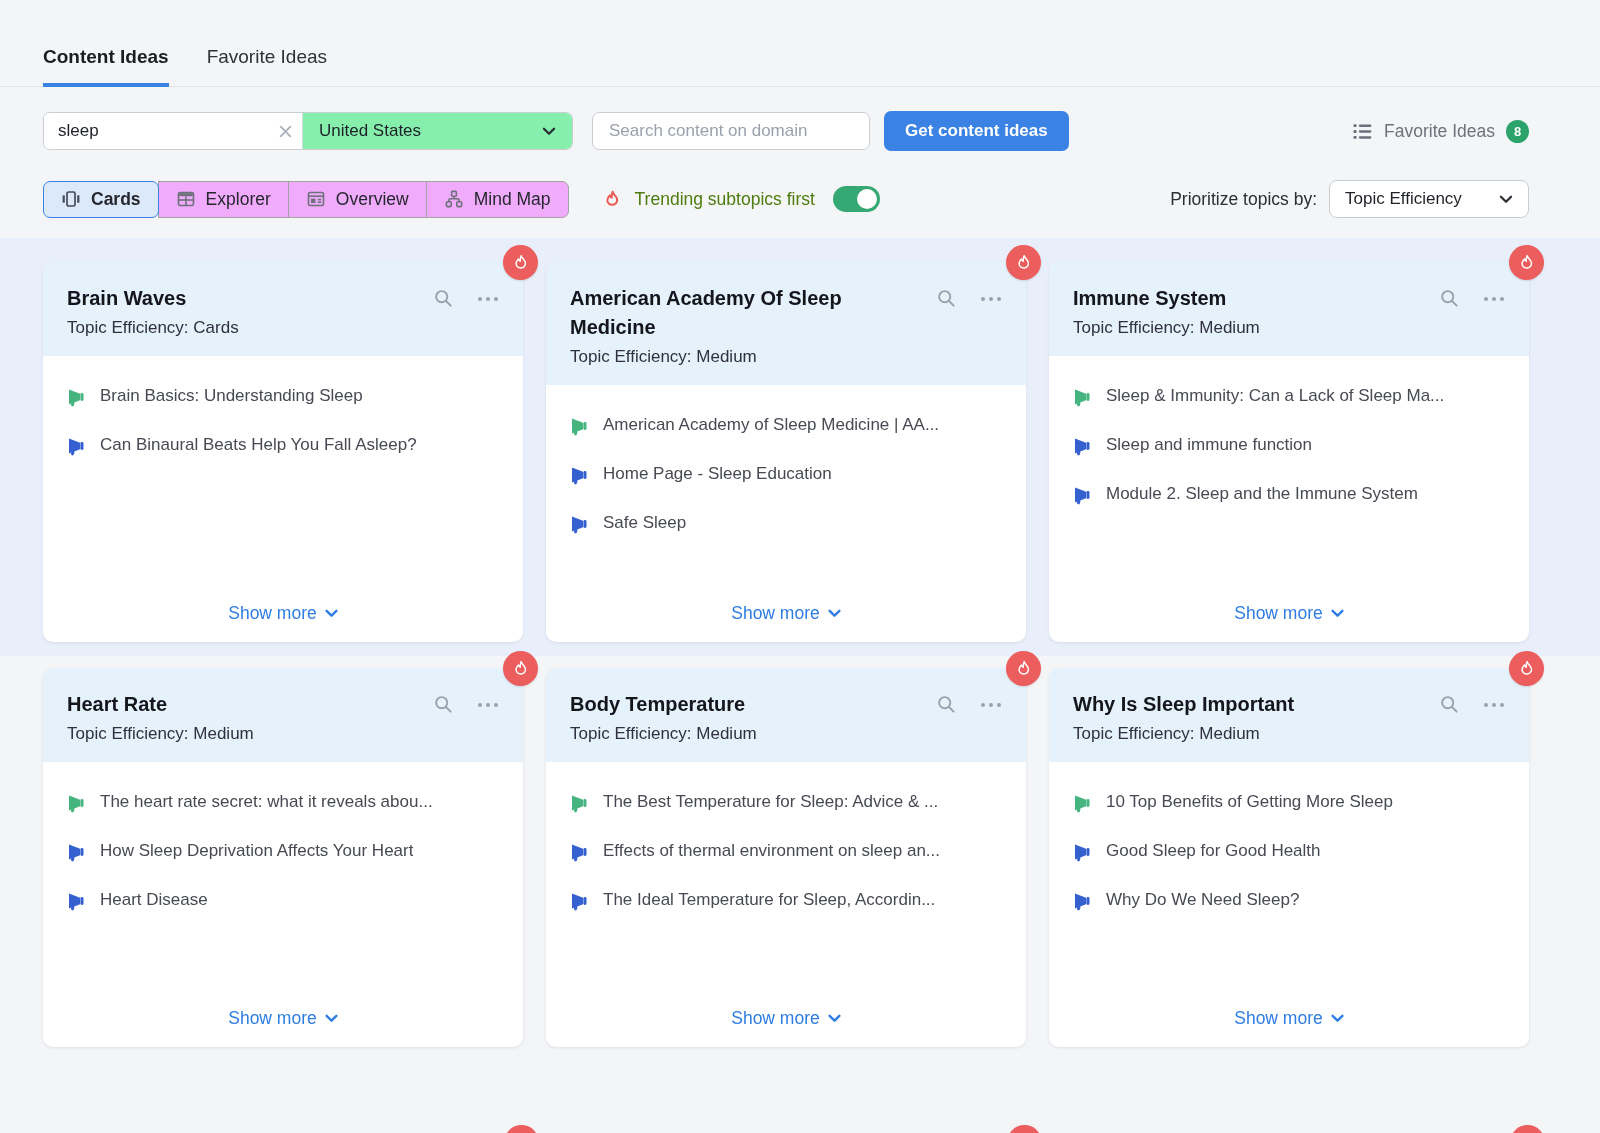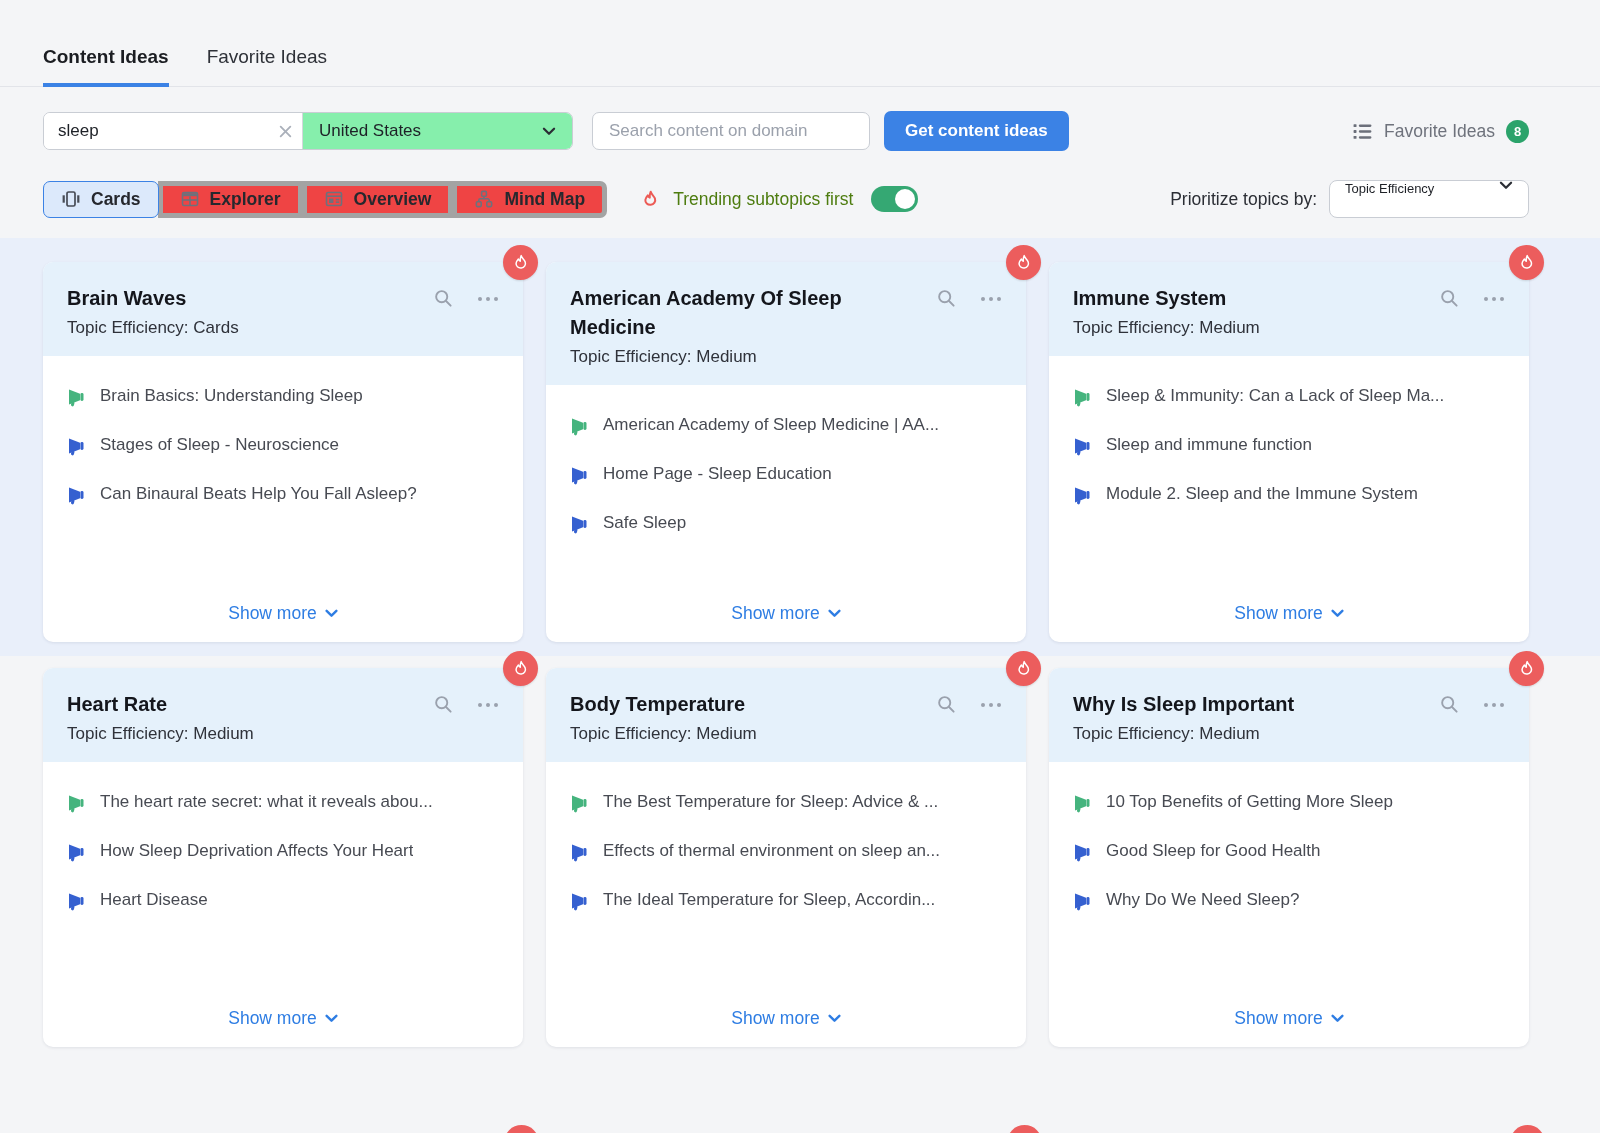--- a/index.html
+++ b/index.html
@@ -29,31 +29,31 @@
   .country-select { display:flex; align-items:center; justify-content:space-between; width:270px; padding:0 16px; border-left:1px solid #d4d7dd; font-size:17px; cursor:pointer; background:#86efac; }
   .domain-input { margin-left:19px; width:278px; height:38px; border:1px solid #c9cdd4; border-radius:7px; padding:0 16px; font-size:17px; color:#1e2127; outline:none; background:#fff; font-family:inherit; }
   .domain-input::placeholder { color:#9ba1ac; }
   .go-btn { margin-left:14px; height:40px; padding:0 21px; border:none; border-radius:7px; background:#3b82e5; color:#fff; font-size:17px; font-weight:600; cursor:pointer; font-family:inherit; }
   .fav-link { margin-left:auto; display:flex; align-items:center; gap:11px; cursor:pointer; }
   .fav-label { font-size:17.5px; color:#6e727c; }
   .fav-badge { width:23px; height:23px; border-radius:50%; background:#2ba36b; color:#fff; font-size:13px; font-weight:700; display:flex; align-items:center; justify-content:center; }
   
   .view-row { display:flex; align-items:center; margin-top:29px; padding:0 71px 0 43px; }
   .segmented { display:flex; }
-  .seg-btn { display:flex; align-items:center; gap:10px; height:37px; padding:0 17px; background:#ef4444; border:5px solid #a3a3a3; margin-left:-1px; font-size:17.5px; color:#26282e; cursor:pointer;font-weight:bold; }
+  .seg-btn { display:flex; align-items:center; gap:10px; height:37px; padding:0 17px; background:#f0abfc; border:1px solid #a3a3a3; margin-left:-1px; font-size:17.5px; color:#26282e; cursor:pointer; }
   .seg-btn:first-child { border-radius:7px 0 0 7px; margin-left:0; }
   .seg-btn:last-child { border-radius:0 7px 7px 0; }
   .seg-btn.active { background:#dce9fb; border:1px solid #3b82e5; border-radius:7px; z-index:2; font-weight:700; }
   .trending { display:flex; align-items:center; gap:12px; margin-left:33px; }
   .trending-label { font-size:17.5px; color:#4d7c0f; }
   .toggle { position:relative; width:47px; height:26px; border-radius:13px; background:#35a873; margin-left:6px; cursor:pointer; }
   .toggle .knob { position:absolute; top:3px; right:3px; width:20px; height:20px; border-radius:50%; background:#fff; }
   .prioritize { margin-left:auto; display:flex; align-items:center; gap:12px; }
   .prioritize-label { font-size:17.5px; color:#2b2e35; }
-  .prio-select { display:flex; align-items:flex-start; justify-content:space-between; width:200px; height:38px; padding:0 15px; background:#fff; border:1px solid #c9cdd4; border-radius:8px; font-size:13px; color:#1e2127; cursor:pointer; }
+  .prio-select { display:flex; align-items:center; justify-content:space-between; width:200px; height:38px; padding:0 15px; background:#fff; border:1px solid #c9cdd4; border-radius:8px; font-size:17px; color:#1e2127; cursor:pointer; }
   
   .band { margin-top:20px; background:#e9effa; padding:24px 71px 14px 43px; }
   .row2 { padding:12px 71px 0 43px; }
   .cards-grid { display:grid; grid-template-columns:repeat(3,1fr); gap:23px; }
   .card { position:relative; background:#fff; border-radius:10px; height:380px; display:flex; flex-direction:column; box-shadow:0 1px 3px rgba(40,50,80,.10); }
   .row2 .card { height:379px; }
   .flame-badge { position:absolute; top:-17px; right:-15px; width:35px; height:35px; border-radius:50%; background:#ec5d5d; display:flex; align-items:center; justify-content:center; box-shadow:0 1px 2px rgba(0,0,0,.12); z-index:3; }
   .card-head { position:relative; background:#e5f1fb; border-radius:10px 10px 0 0; padding:22px 24px 18px 24px; }
   .card-title { font-size:20px; line-height:1.45; font-weight:700; color:#14161c; padding-right:92px; }
   .card-eff { margin-top:5px; font-size:17px; color:#2f323a; }
@@ -236,26 +236,20 @@
           <div class="idea-item">
             <span class="mega green"><svg width="20" height="20" viewBox="0 0 20 20" fill="currentColor">
                   <use href="#i-mega"></use>
                 </svg></span>
             <span class="idea-text">Brain Basics: Understanding Sleep</span>
           </div>
           <div class="idea-item">
             <span class="mega blue"><svg width="20" height="20" viewBox="0 0 20 20" fill="currentColor">
                   <use href="#i-mega"></use>
                 </svg></span>
-            <span class="idea-text">Stages of Sleep - Neuroscience</span>
-          </div>
-          <div class="idea-item">
-            <span class="mega blue"><svg width="20" height="20" viewBox="0 0 20 20" fill="currentColor">
-                  <use href="#i-mega"></use>
-                </svg></span>
             <span class="idea-text">Can Binaural Beats Help You Fall Asleep?</span>
           </div>
         </div>
         <div class="show-more">
           <span>Show more</span>
           <svg width="13" height="9" viewBox="0 0 12 8" fill="none" stroke="#2e7de3" stroke-width="2.2" stroke-linecap="round" stroke-linejoin="round">
               <path d="M1.5 1.5 L6 6 L10.5 1.5"></path>
             </svg>
         </div>
       </article>

